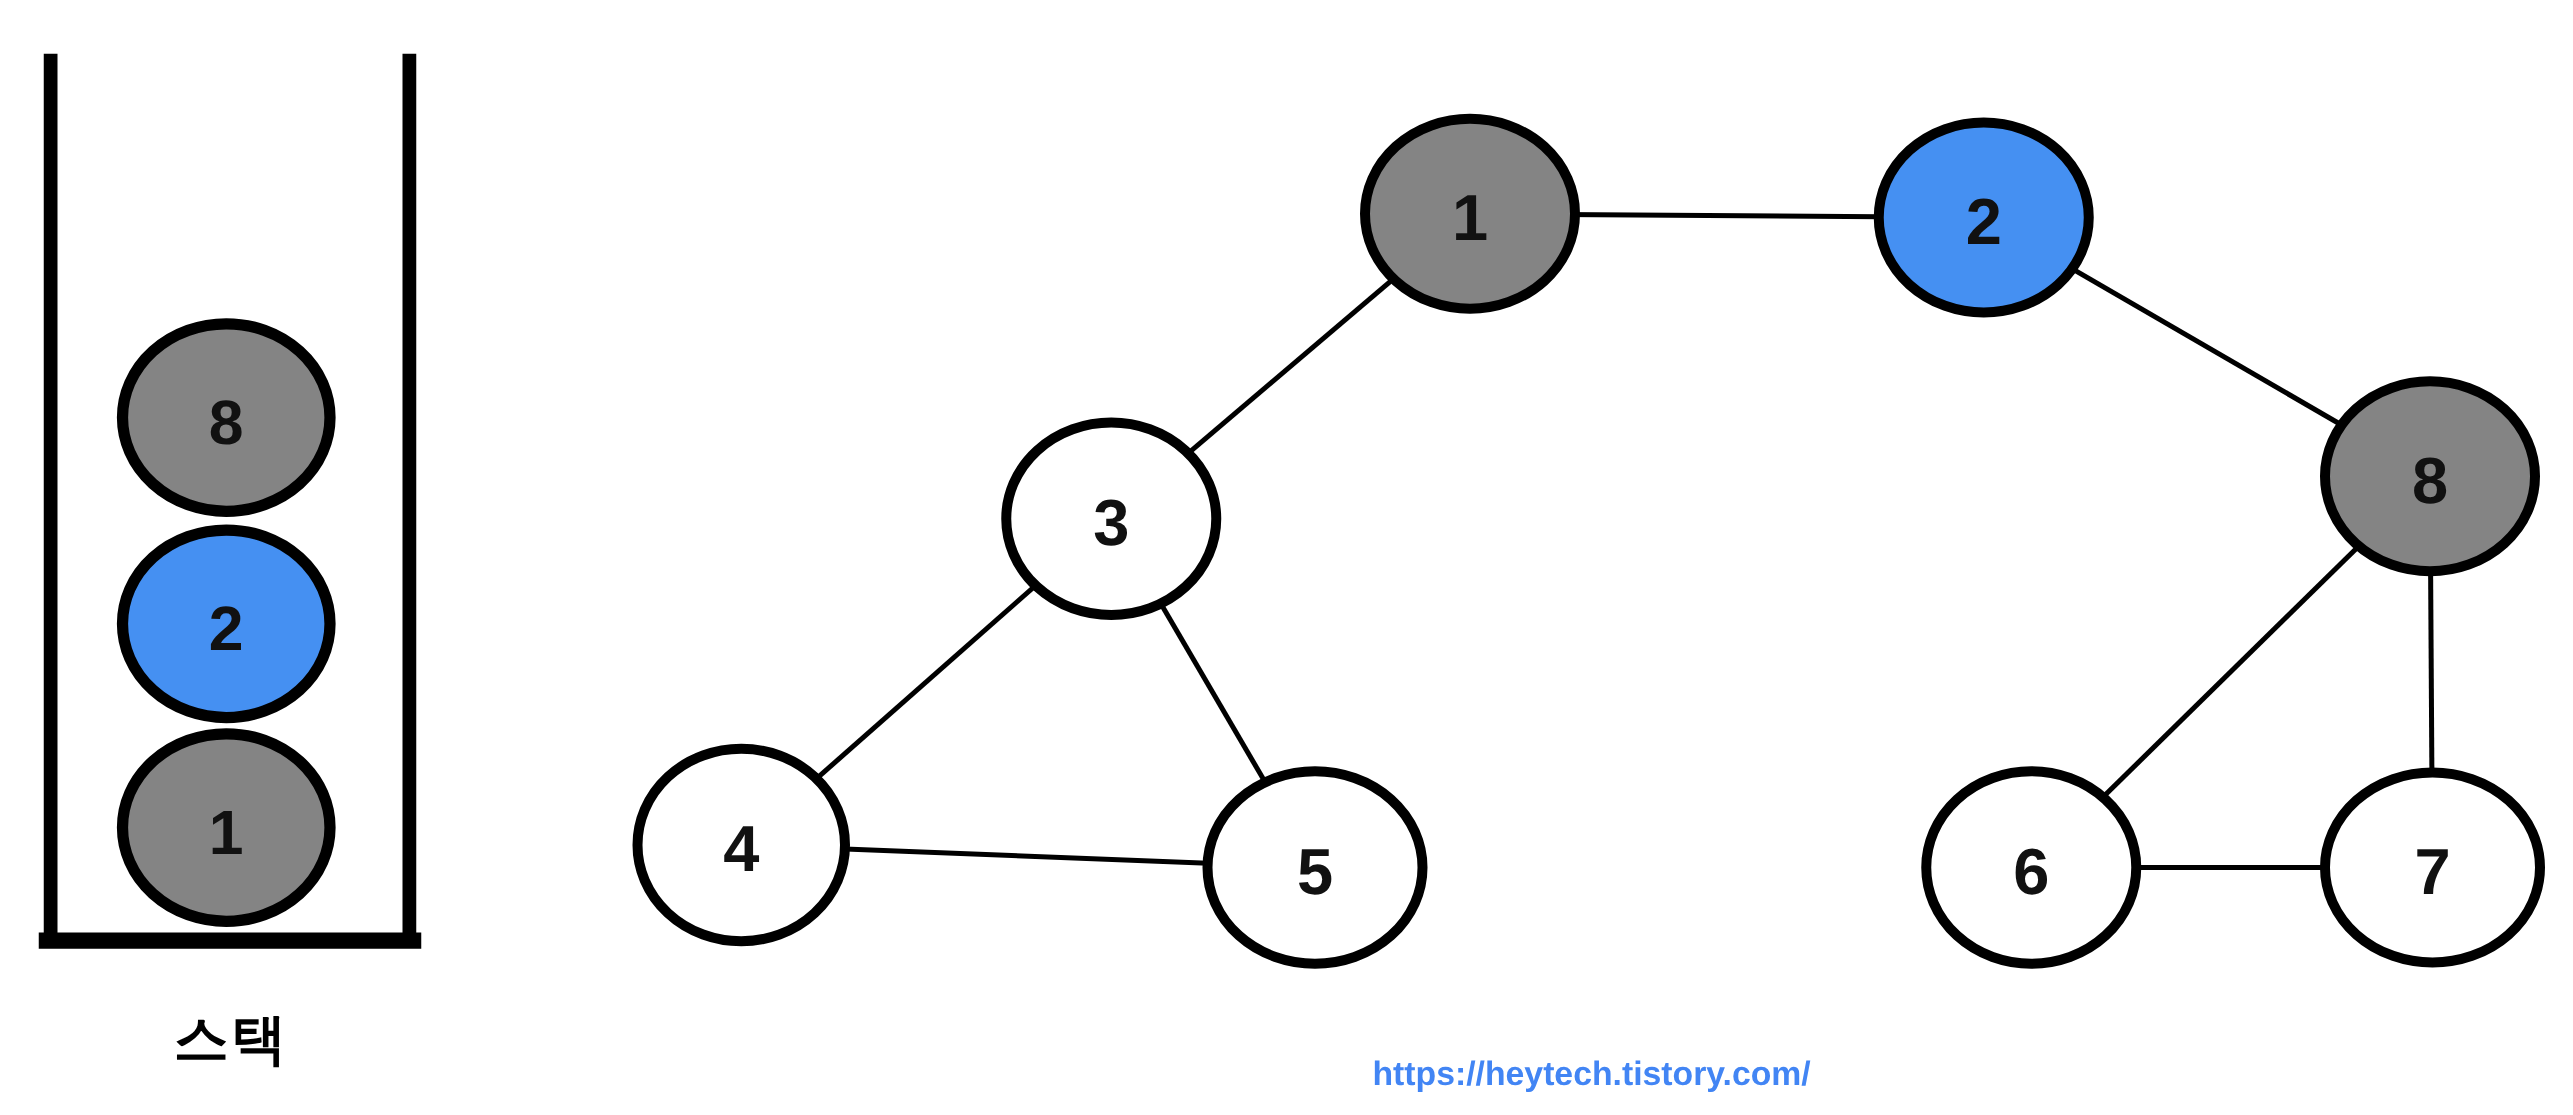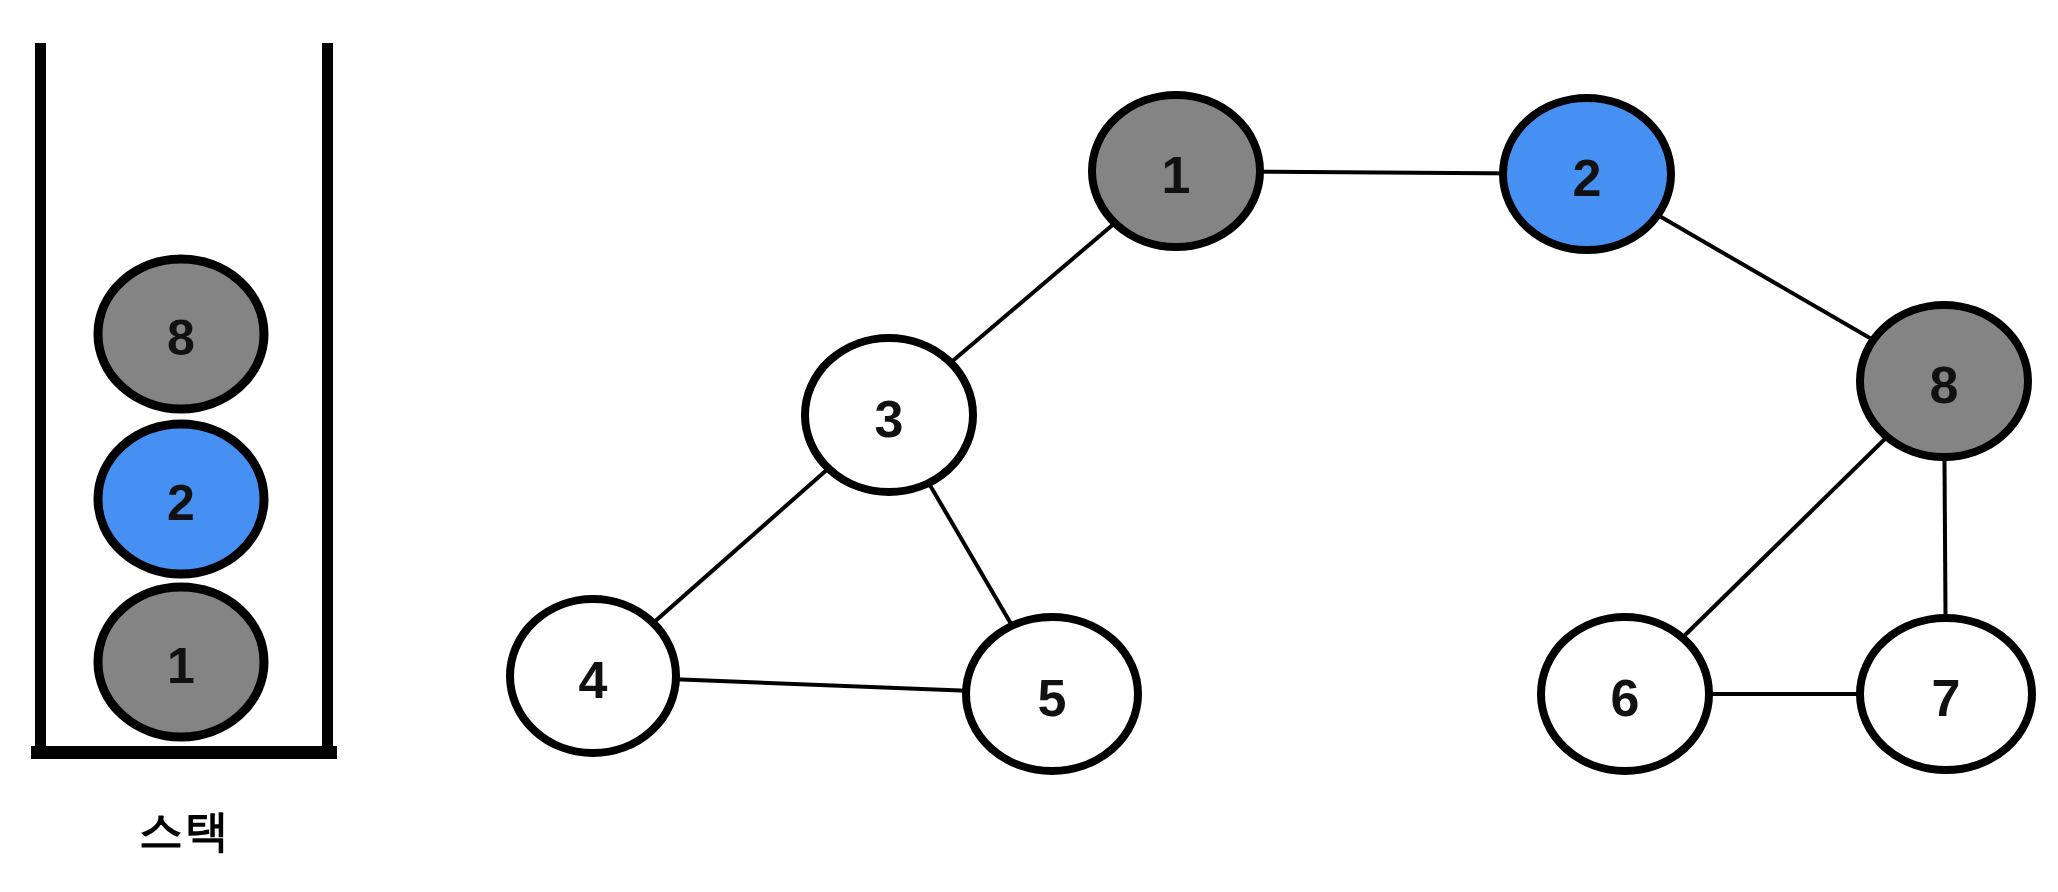--- a/index.html
+++ b/index.html
@@ -115,14 +115,15 @@
         </g>
         <g>
           <ellipse cx="1944" cy="381" rx="84" ry="76" fill="#848484" stroke="#000000" stroke-width="8"></ellipse>
           <text x="1944" y="381" text-anchor="middle" dominant-baseline="central" dy="4" font-size="52" class="node-label-text">8</text>
         </g>
       </g>
   </svg>
 
   <div id="stack-label">스택</div>
 
+  <div id="footer-url">https://heytech.tistory.com/</div>
 
 </div>
 
 </body></html>

